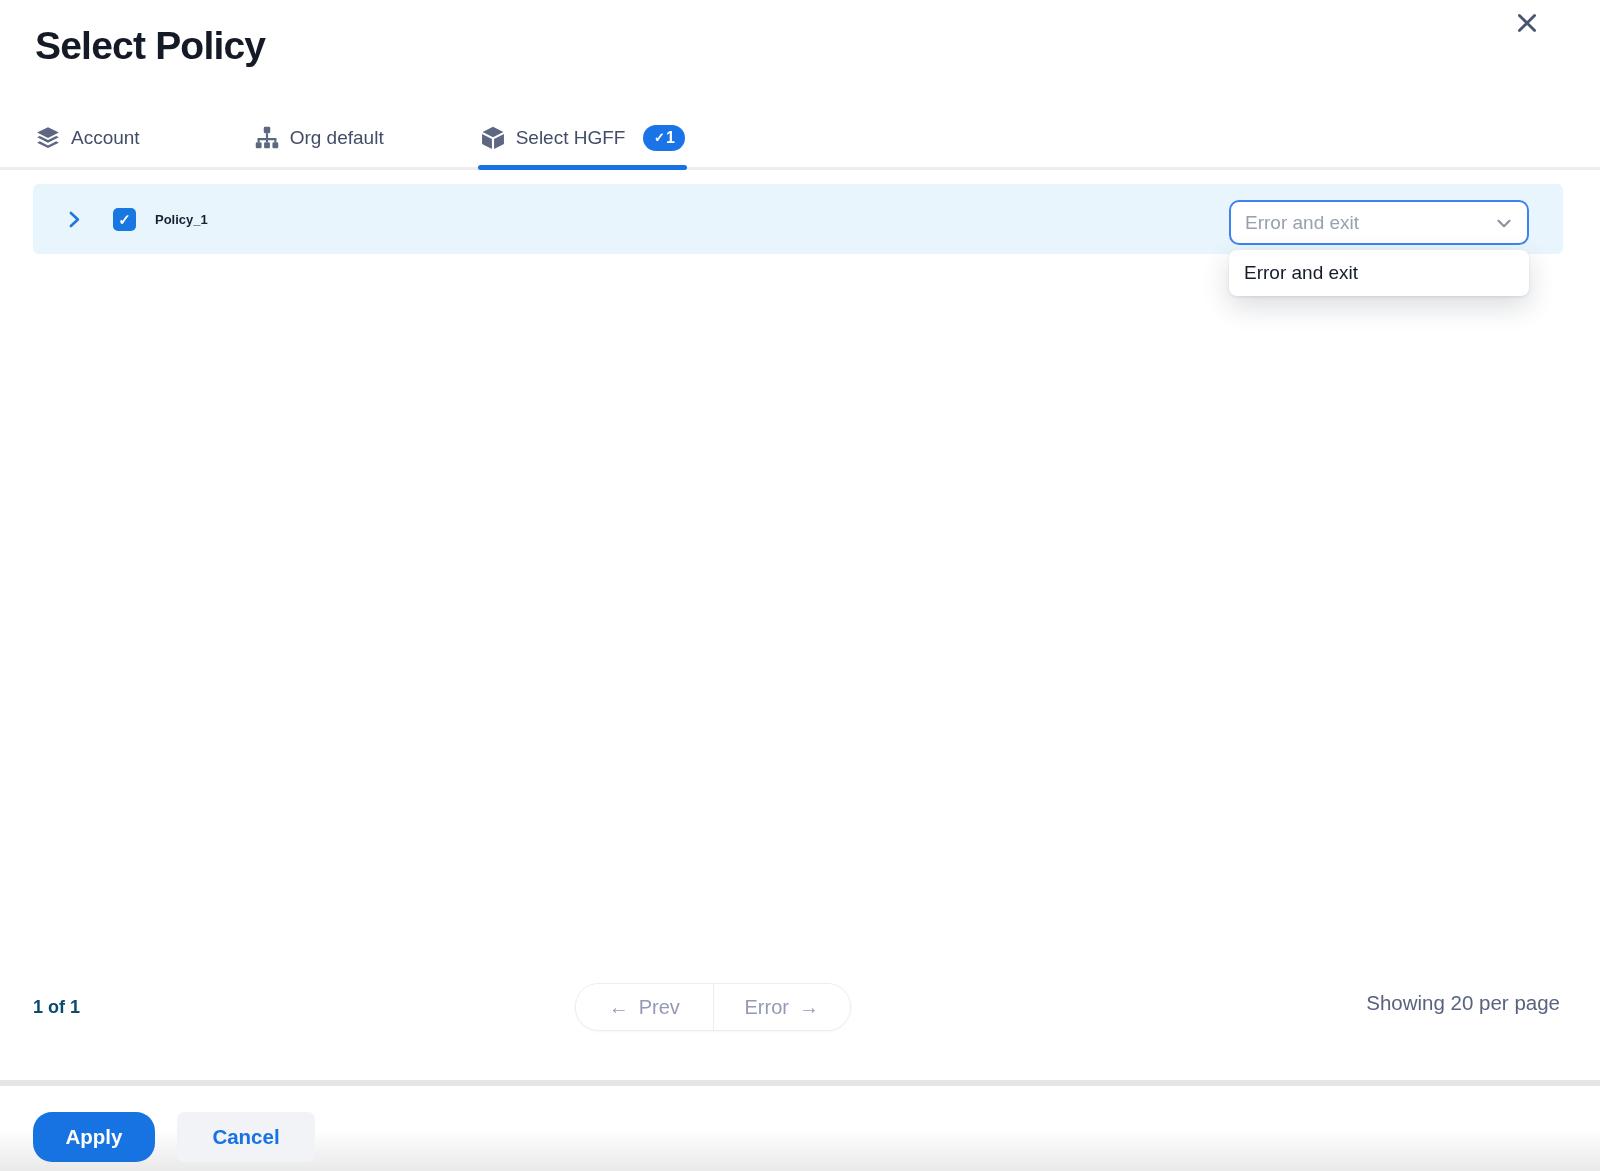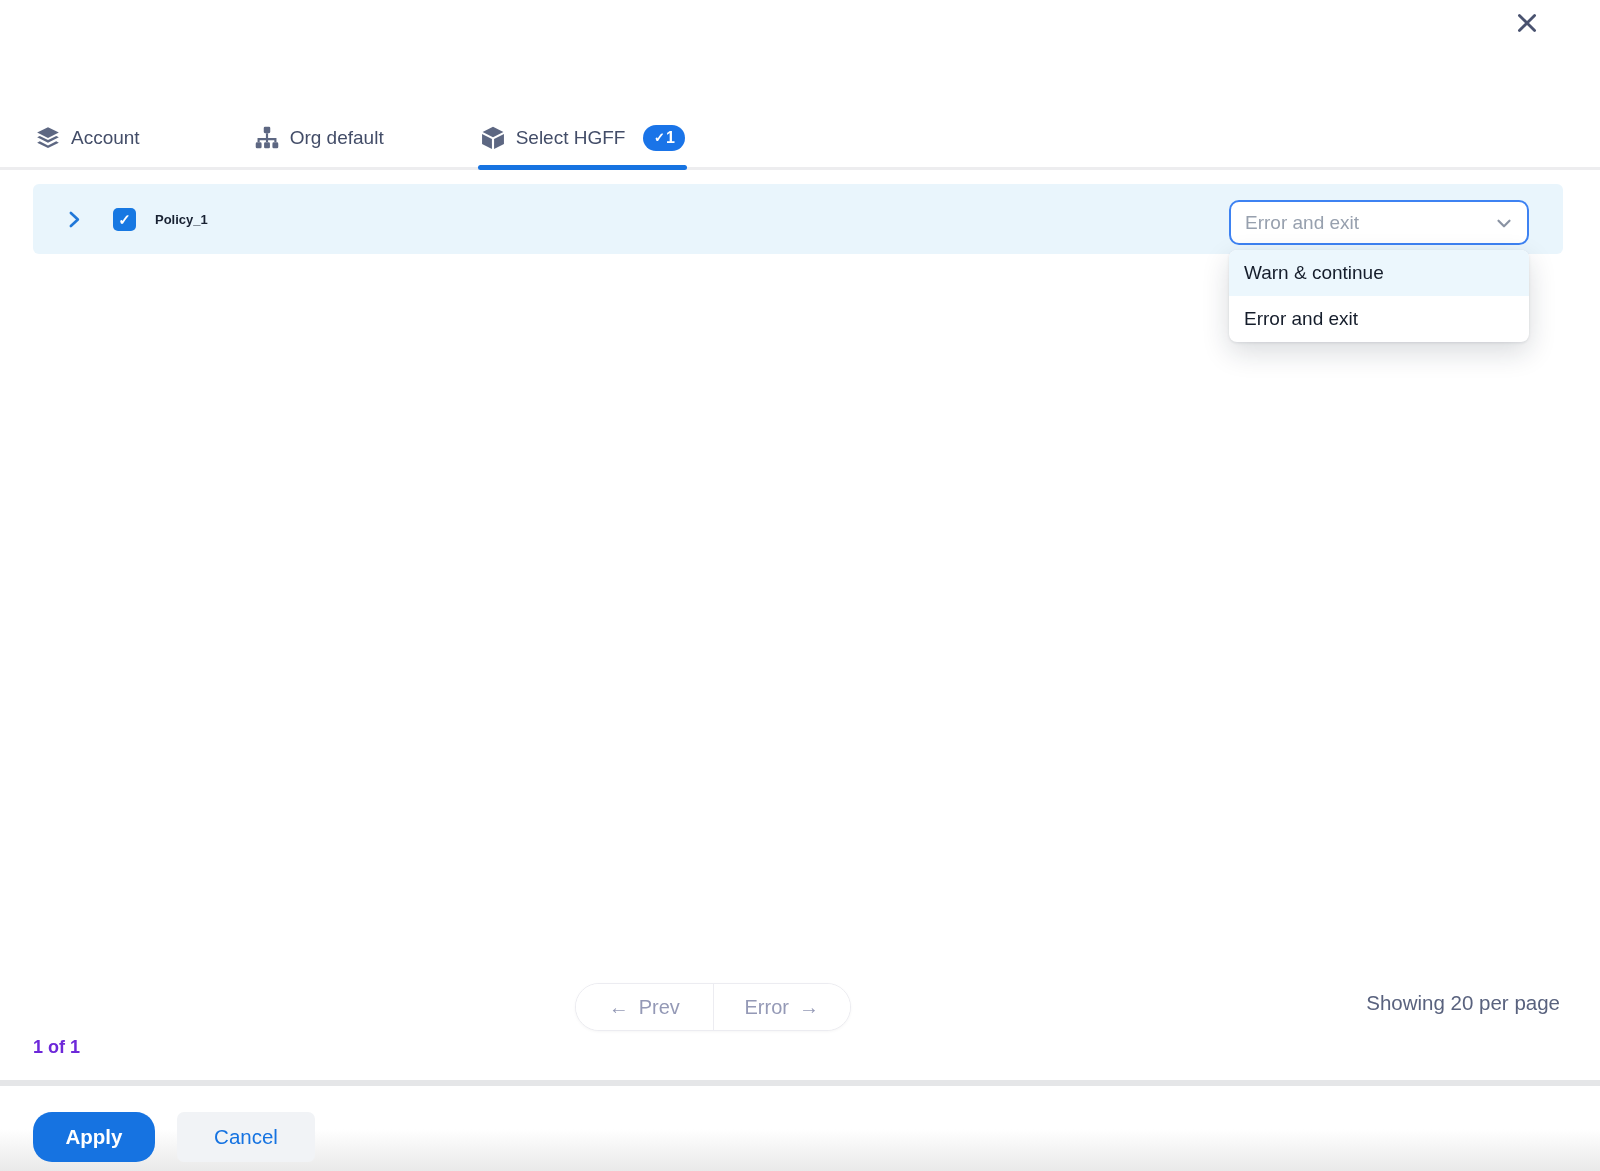--- a/index.html
+++ b/index.html
@@ -49,47 +49,48 @@
   
   .dropdown-menu { position:absolute; left:1229px; top:250px; width:300px; background:#fff;
                    border-radius:8px; overflow:hidden; z-index:20;
                    box-shadow:0 1px 3px rgba(20,30,50,.10), 0 10px 28px rgba(20,30,50,.16); }
   .menu-option { height:46px; display:flex; align-items:center; padding:0 15px;
                  font-size:19px; color:#151d2b; cursor:pointer; }
   .menu-option.highlighted { background:#ecf7fd; }
 
   
   .page-info { position:absolute; left:33px; top:997px; font-size:18px; font-weight:600;
-               color:#6d28d9;margin-top:40px; }
+               color:#0c4a6e; }
   .pager { position:absolute; left:575px; top:983px; width:276px; height:48px;
            background:#fff; border:1px solid #ececf1; border-radius:24px; display:flex;
            overflow:hidden; box-shadow:0 1px 3px rgba(0,0,0,.04); }
   .pager-btn { flex:1; display:flex; align-items:center; justify-content:center; gap:10px;
                font-size:20px; font-weight:500; color:#9499b6; cursor:pointer; background:#fff; }
   .pager-btn.prev { border-right:1px solid #ececf1; }
   .per-page { position:absolute; right:40px; top:991px; font-size:20.5px; color:#59627e; }
 
   
   .footer-divider { position:absolute; left:0; right:0; top:1080px; height:6px; background:#e5e6e8; }
   .bottom-fade { position:absolute; left:0; right:0; bottom:0; height:42px;
                  background:linear-gradient(rgba(235,235,235,0), #e9e9e9); pointer-events:none; }
   .apply-btn { position:absolute; left:33px; top:1112px; width:122px; height:50px;
                background:#1673e1; color:#fff; border:none; border-radius:19px;
                font-family:inherit; font-size:20.5px; font-weight:600; cursor:pointer; z-index:5; }
   .cancel-btn { position:absolute; left:177px; top:1112px; width:138px; height:50px;
                 background:#f1f3f6; color:#1673e1; border:none; border-radius:7px;
-                font-family:inherit; font-size:20.5px; font-weight:400; cursor:pointer; z-index:5; }
+                font-family:inherit; font-size:20.5px; font-weight:700; cursor:pointer; z-index:5; }
 
   .icon { display:inline-flex; align-items:center; justify-content:center; }
 </style>
 </head>
 <body>
 
 <div class="dialog">
 
+  <h1 class="title">Select Policy</h1>
   <div class="close-btn">
     <span class="icon">
       <svg width="26" height="26" viewBox="0 0 24 24" fill="none" stroke="#4a5370" stroke-width="2.6" stroke-linecap="round">
           <path d="M5 5l14 14M19 5L5 19"></path>
         </svg>
     </span>
   </div>
 
   <div class="tabs-bar">
     <div class="tabs-inner">
@@ -149,21 +150,20 @@
       <span class="select-value">Error and exit</span>
       <span class="icon">
         <svg width="22" height="22" viewBox="0 0 24 24" fill="none" stroke="#8a93a3" stroke-width="2.4" stroke-linecap="round" stroke-linejoin="round">
             <path d="M6 9.5l6 6 6-6"></path>
           </svg>
       </span>
     </div>
   </div>
 
   <div class="dropdown-menu">
-    <div class="menu-option highlighted">Warn &amp; continue</div>
     <div class="menu-option">Error and exit</div>
   </div>
 
   <span class="page-info">1 of 1</span>
   <div class="pager">
     <div class="pager-btn prev">
       <span>←</span>
       <span>Prev</span>
     </div>
     <div class="pager-btn next">

